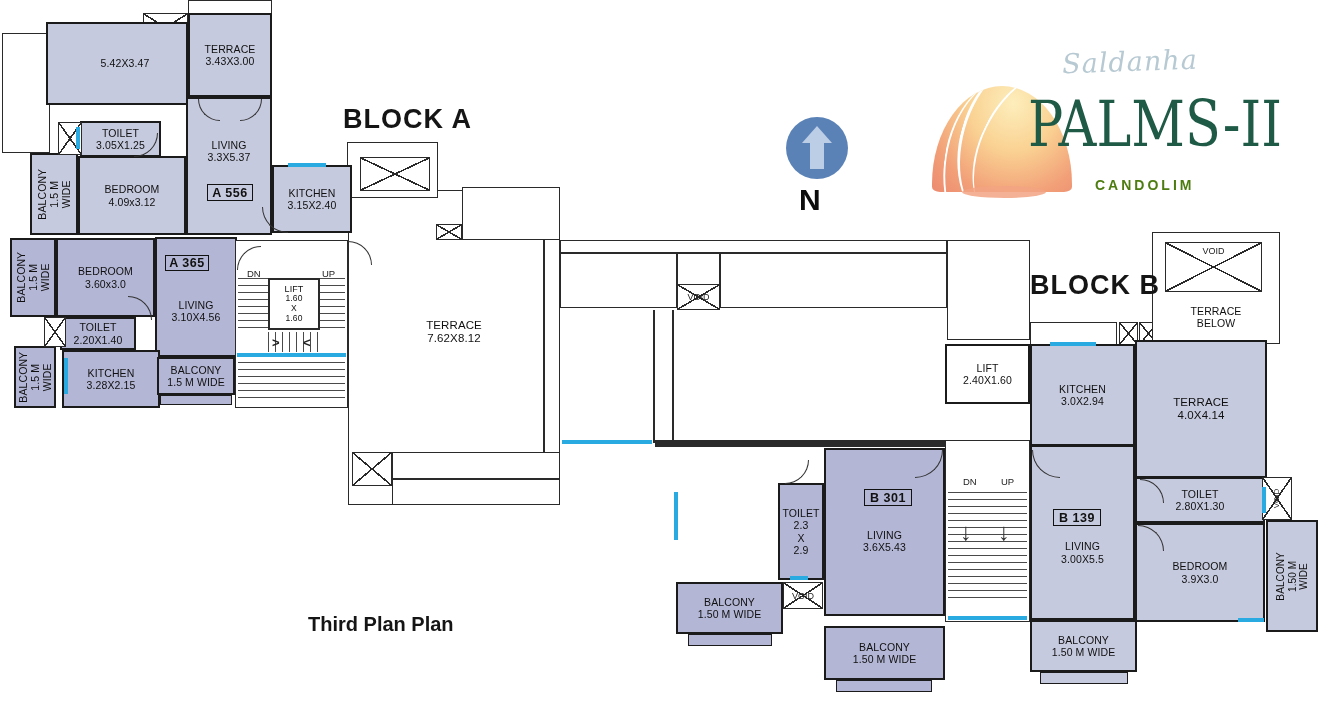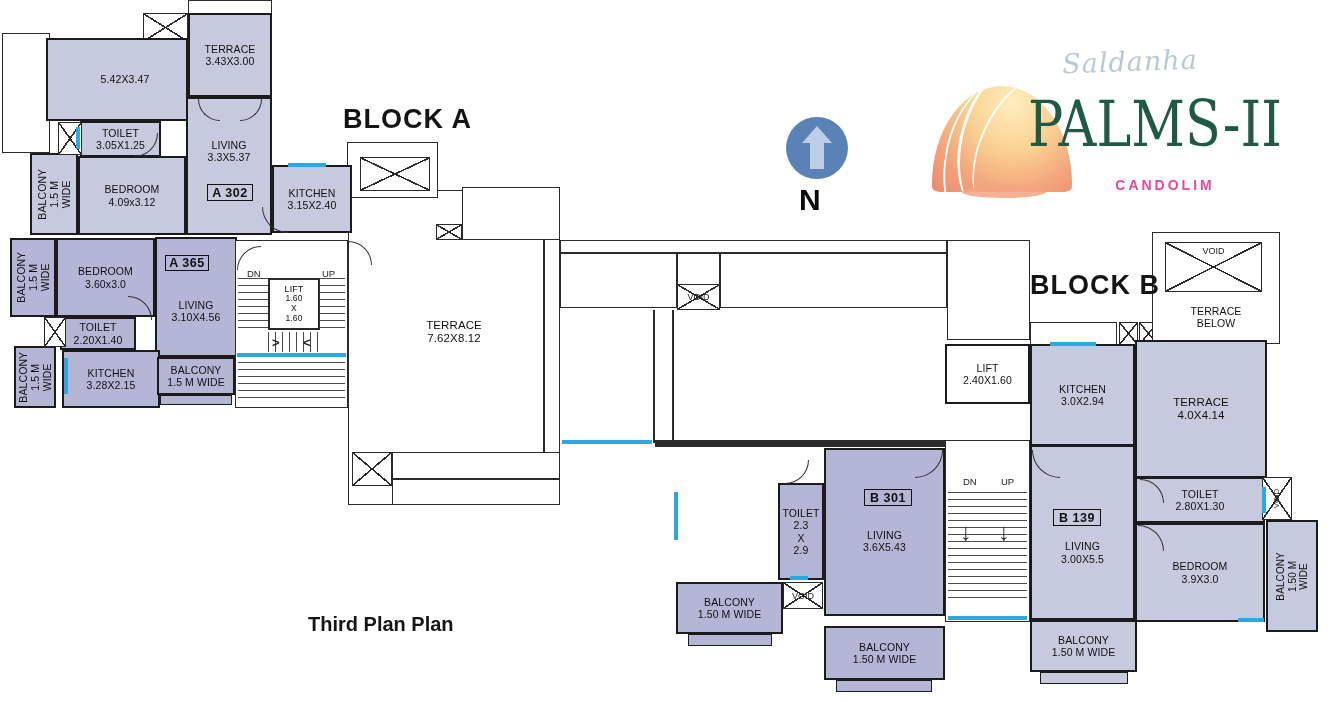--- a/index.html
+++ b/index.html
@@ -60,22 +60,22 @@
        background:radial-gradient(ellipse at 58% 16%, #fdeebc 0%, #fad293 38%, #f2a078 74%, #ec8a70 100%);}
   .frond{position:absolute;border-left:3px solid #fff;border-radius:50%;}
   #sun-base{position:absolute;left:962px;top:186px;width:84px;height:12px;border-radius:50%;
        background:#f2a382;opacity:.85;}
   #logo-script{position:absolute;left:1040px;top:46px;width:180px;text-align:center;
        font-family:"DejaVu Serif", serif;font-style:italic;font-size:27px;color:#b7c9d2;
        letter-spacing:1px;transform:rotate(-2deg);}
   #logo-main{position:absolute;left:1005px;top:96px;width:300px;text-align:center;
        font-family:"DejaVu Serif", serif;font-size:57px;color:#1e5a46;letter-spacing:0px;
        transform:scaleY(1.12) scaleX(.92);line-height:1;}
-  #logo-loc{position:absolute;left:1095px;top:177px;width:140px;text-align:center;
-       font-size:14px;font-weight:600;color:#ec4899;letter-spacing:3px;}
+  #logo-loc{position:absolute;left:1095px;top:177px;width:140px;
+       font-size:14px;font-weight:600;color:#4d7c0f;letter-spacing:3px;}
 </style>
 </head>
 <body>
 
 <div id="plan">
 
   <div class="room whitebox" style="left:2px;top:33px;width:48px;height:120px;"></div>
   <div class="room whitebox" style="left:188px;top:0px;width:84px;height:14px;"></div>
   <div class="xbox" style="left:143px;top:13px;width:45px;height:29px;"></div>
 
@@ -99,21 +99,21 @@
   <div class="room whitebox" style="left:677px;top:253px;width:43px;height:55px;"></div>
   <div class="xbox" style="left:677px;top:284px;width:43px;height:26px;">
     <span class="vl">VOID</span>
   </div>
   <div class="room whitebox" style="left:720px;top:253px;width:227px;height:55px;"></div>
   <div class="ln" style="left:653px;top:310px;width:1.5px;height:133px;"></div>
   <div class="ln" style="left:672px;top:310px;width:1.5px;height:133px;"></div>
   <div class="ln" style="left:655px;top:440px;width:292px;height:7px;"></div>
   <div class="win" style="left:562px;top:440px;width:90px;height:4px;"></div>
 
-  <div class="room light" style="left:46px;top:38px;width:142px;height:83px;padding-left:16px;">
+  <div class="room light" style="left:46px;top:22px;width:142px;height:83px;padding-left:16px;">
     <div class="wrap">
       <span class="rn"></span>
       <span class="rd">5.42X3.47</span>
     </div>
   </div>
   <div class="room light" style="left:188px;top:13px;width:84px;height:84px;">
     <div class="wrap">
       <span class="rn">TERRACE</span>
       <span class="rd">3.43X3.00</span>
     </div>
@@ -141,21 +141,21 @@
       <span class="rn">BALCONY</span>
       <span class="rd">1.5 M WIDE</span>
     </div>
   </div>
   <div class="room light" style="left:272px;top:165px;width:80px;height:68px;">
     <div class="wrap">
       <span class="rn">KITCHEN</span>
       <span class="rd">3.15X2.40</span>
     </div>
   </div>
-  <div class="utag" style="left:207px;top:184px;width:46px;height:17px;">A 302</div>
+  <div class="utag" style="left:207px;top:184px;width:46px;height:17px;">A 556</div>
   <div class="xbox" style="left:58px;top:122px;width:24px;height:33px;"></div>
 
   <div class="room dark v" style="left:10px;top:238px;width:46px;height:79px;">
     <div class="wrap">
       <span class="rn">BALCONY</span>
       <span class="rd">1.5 M WIDE</span>
     </div>
   </div>
   <div class="room dark" style="left:56px;top:238px;width:99px;height:79px;">
     <div class="wrap">

